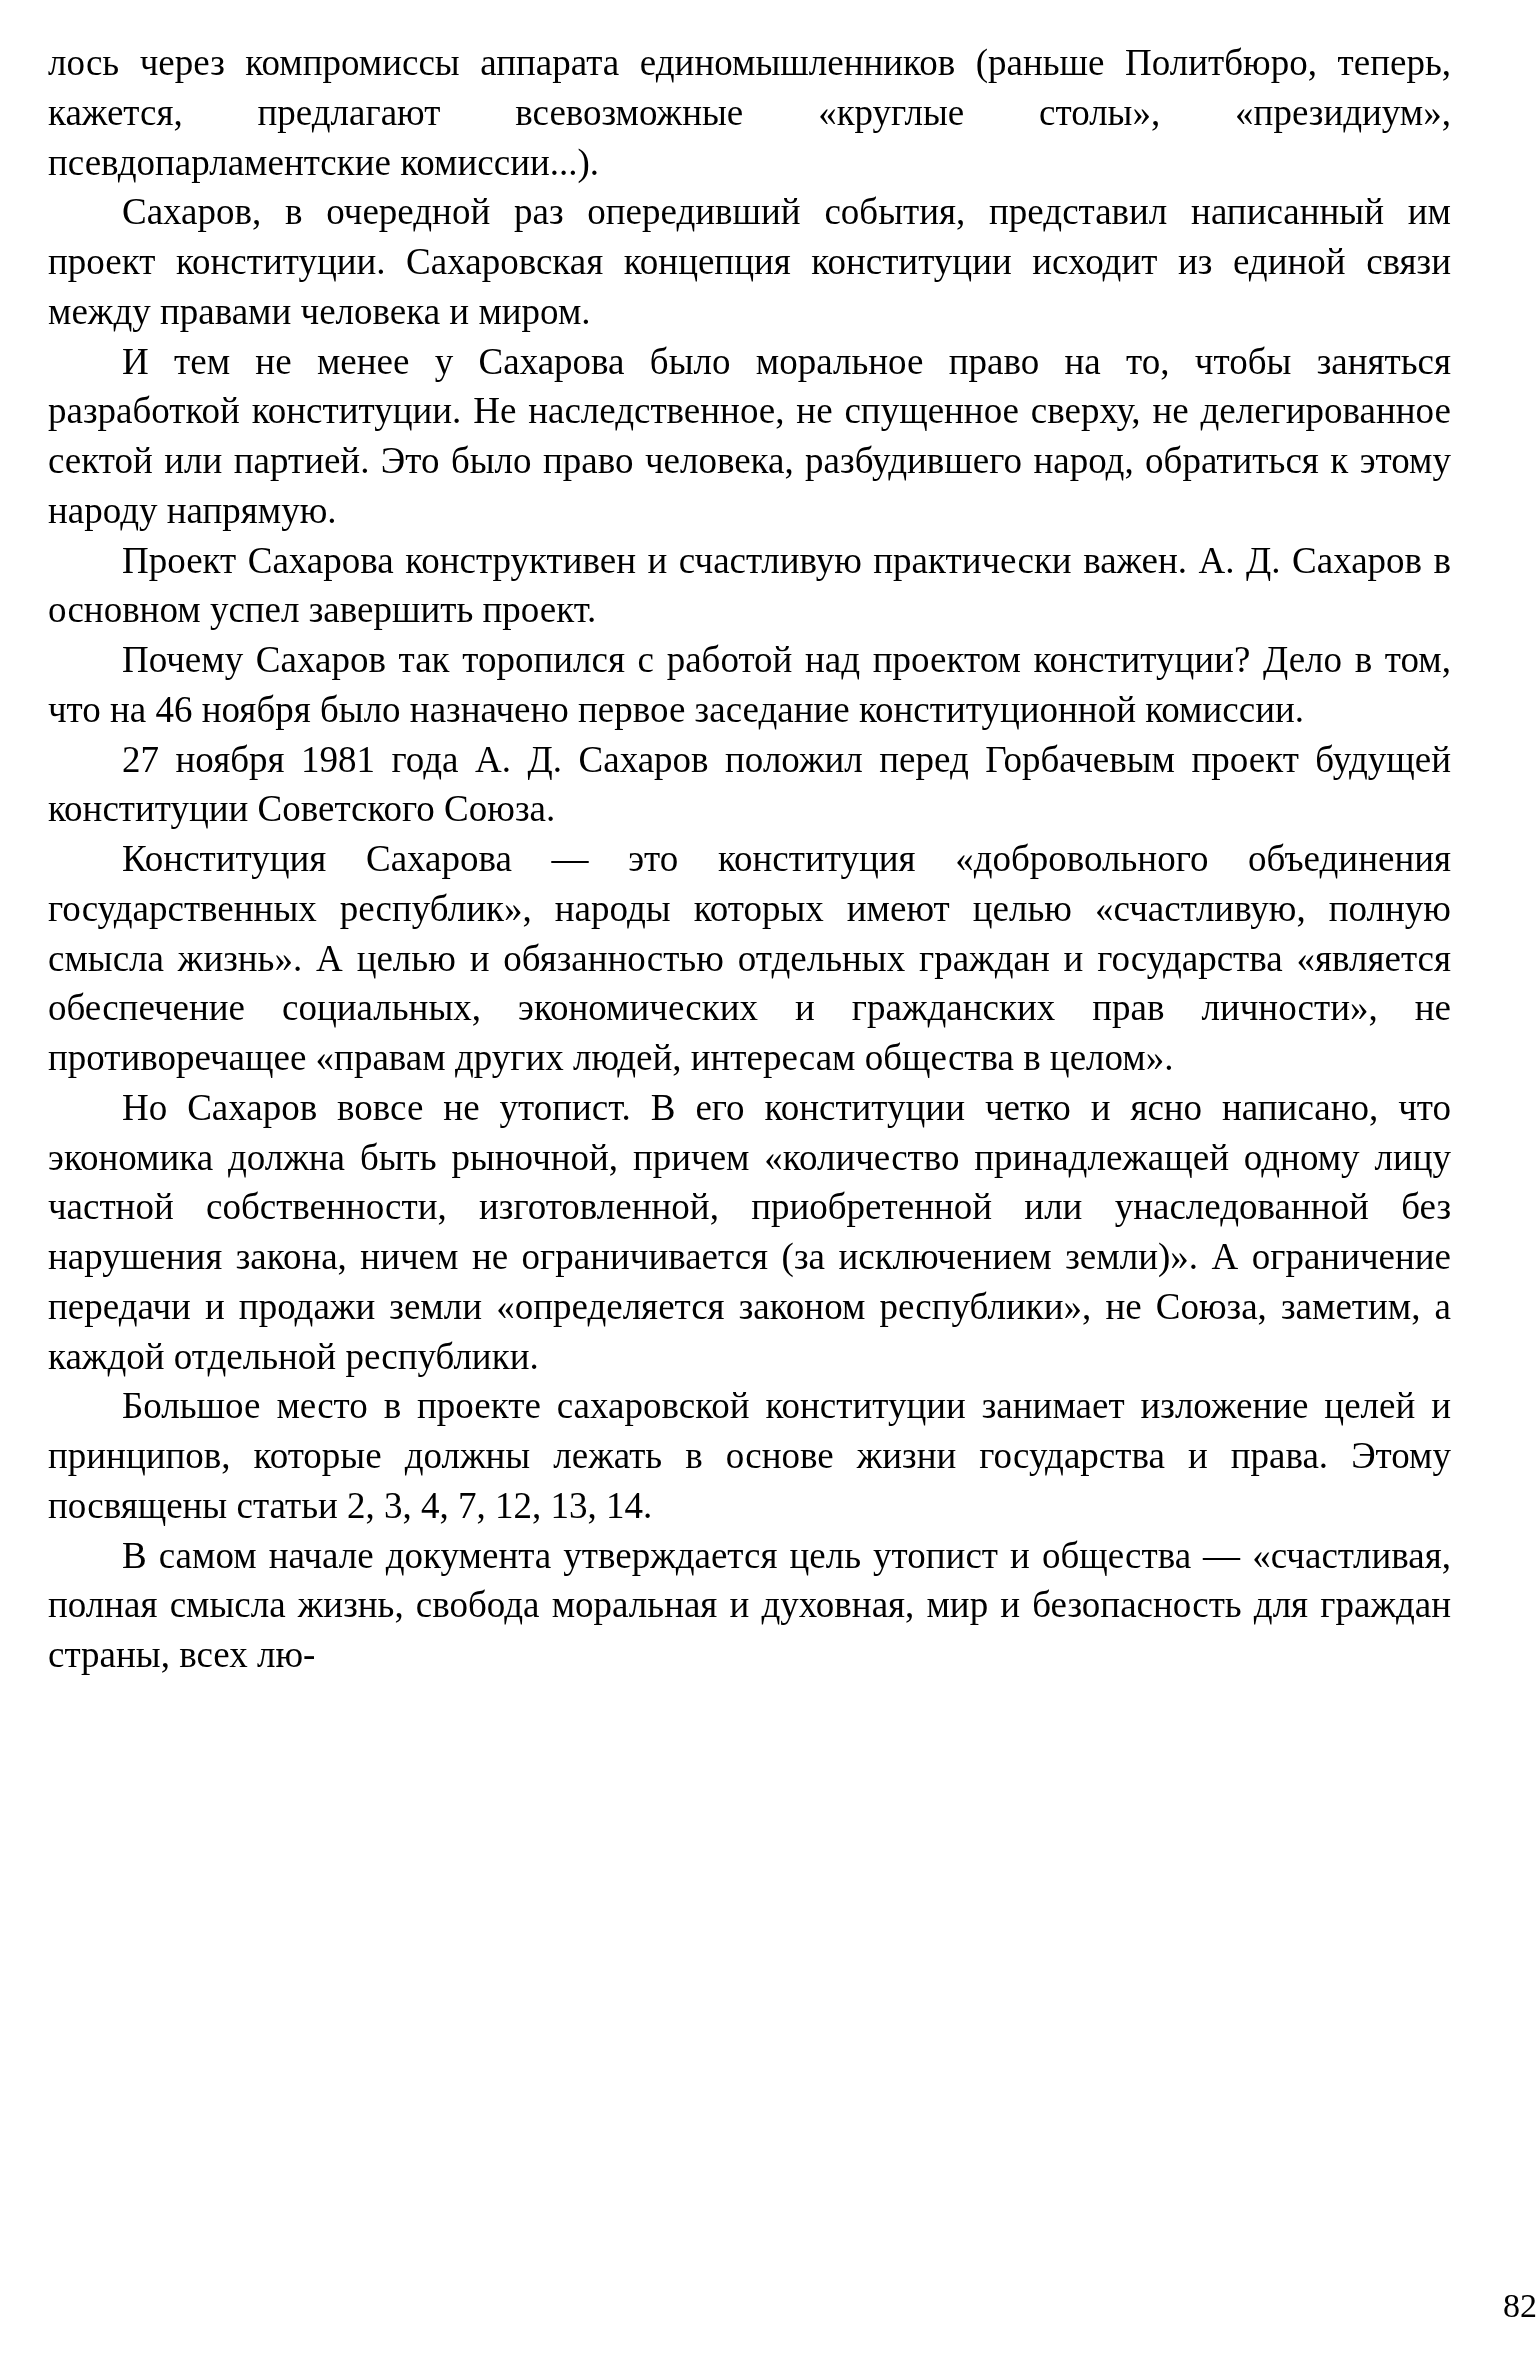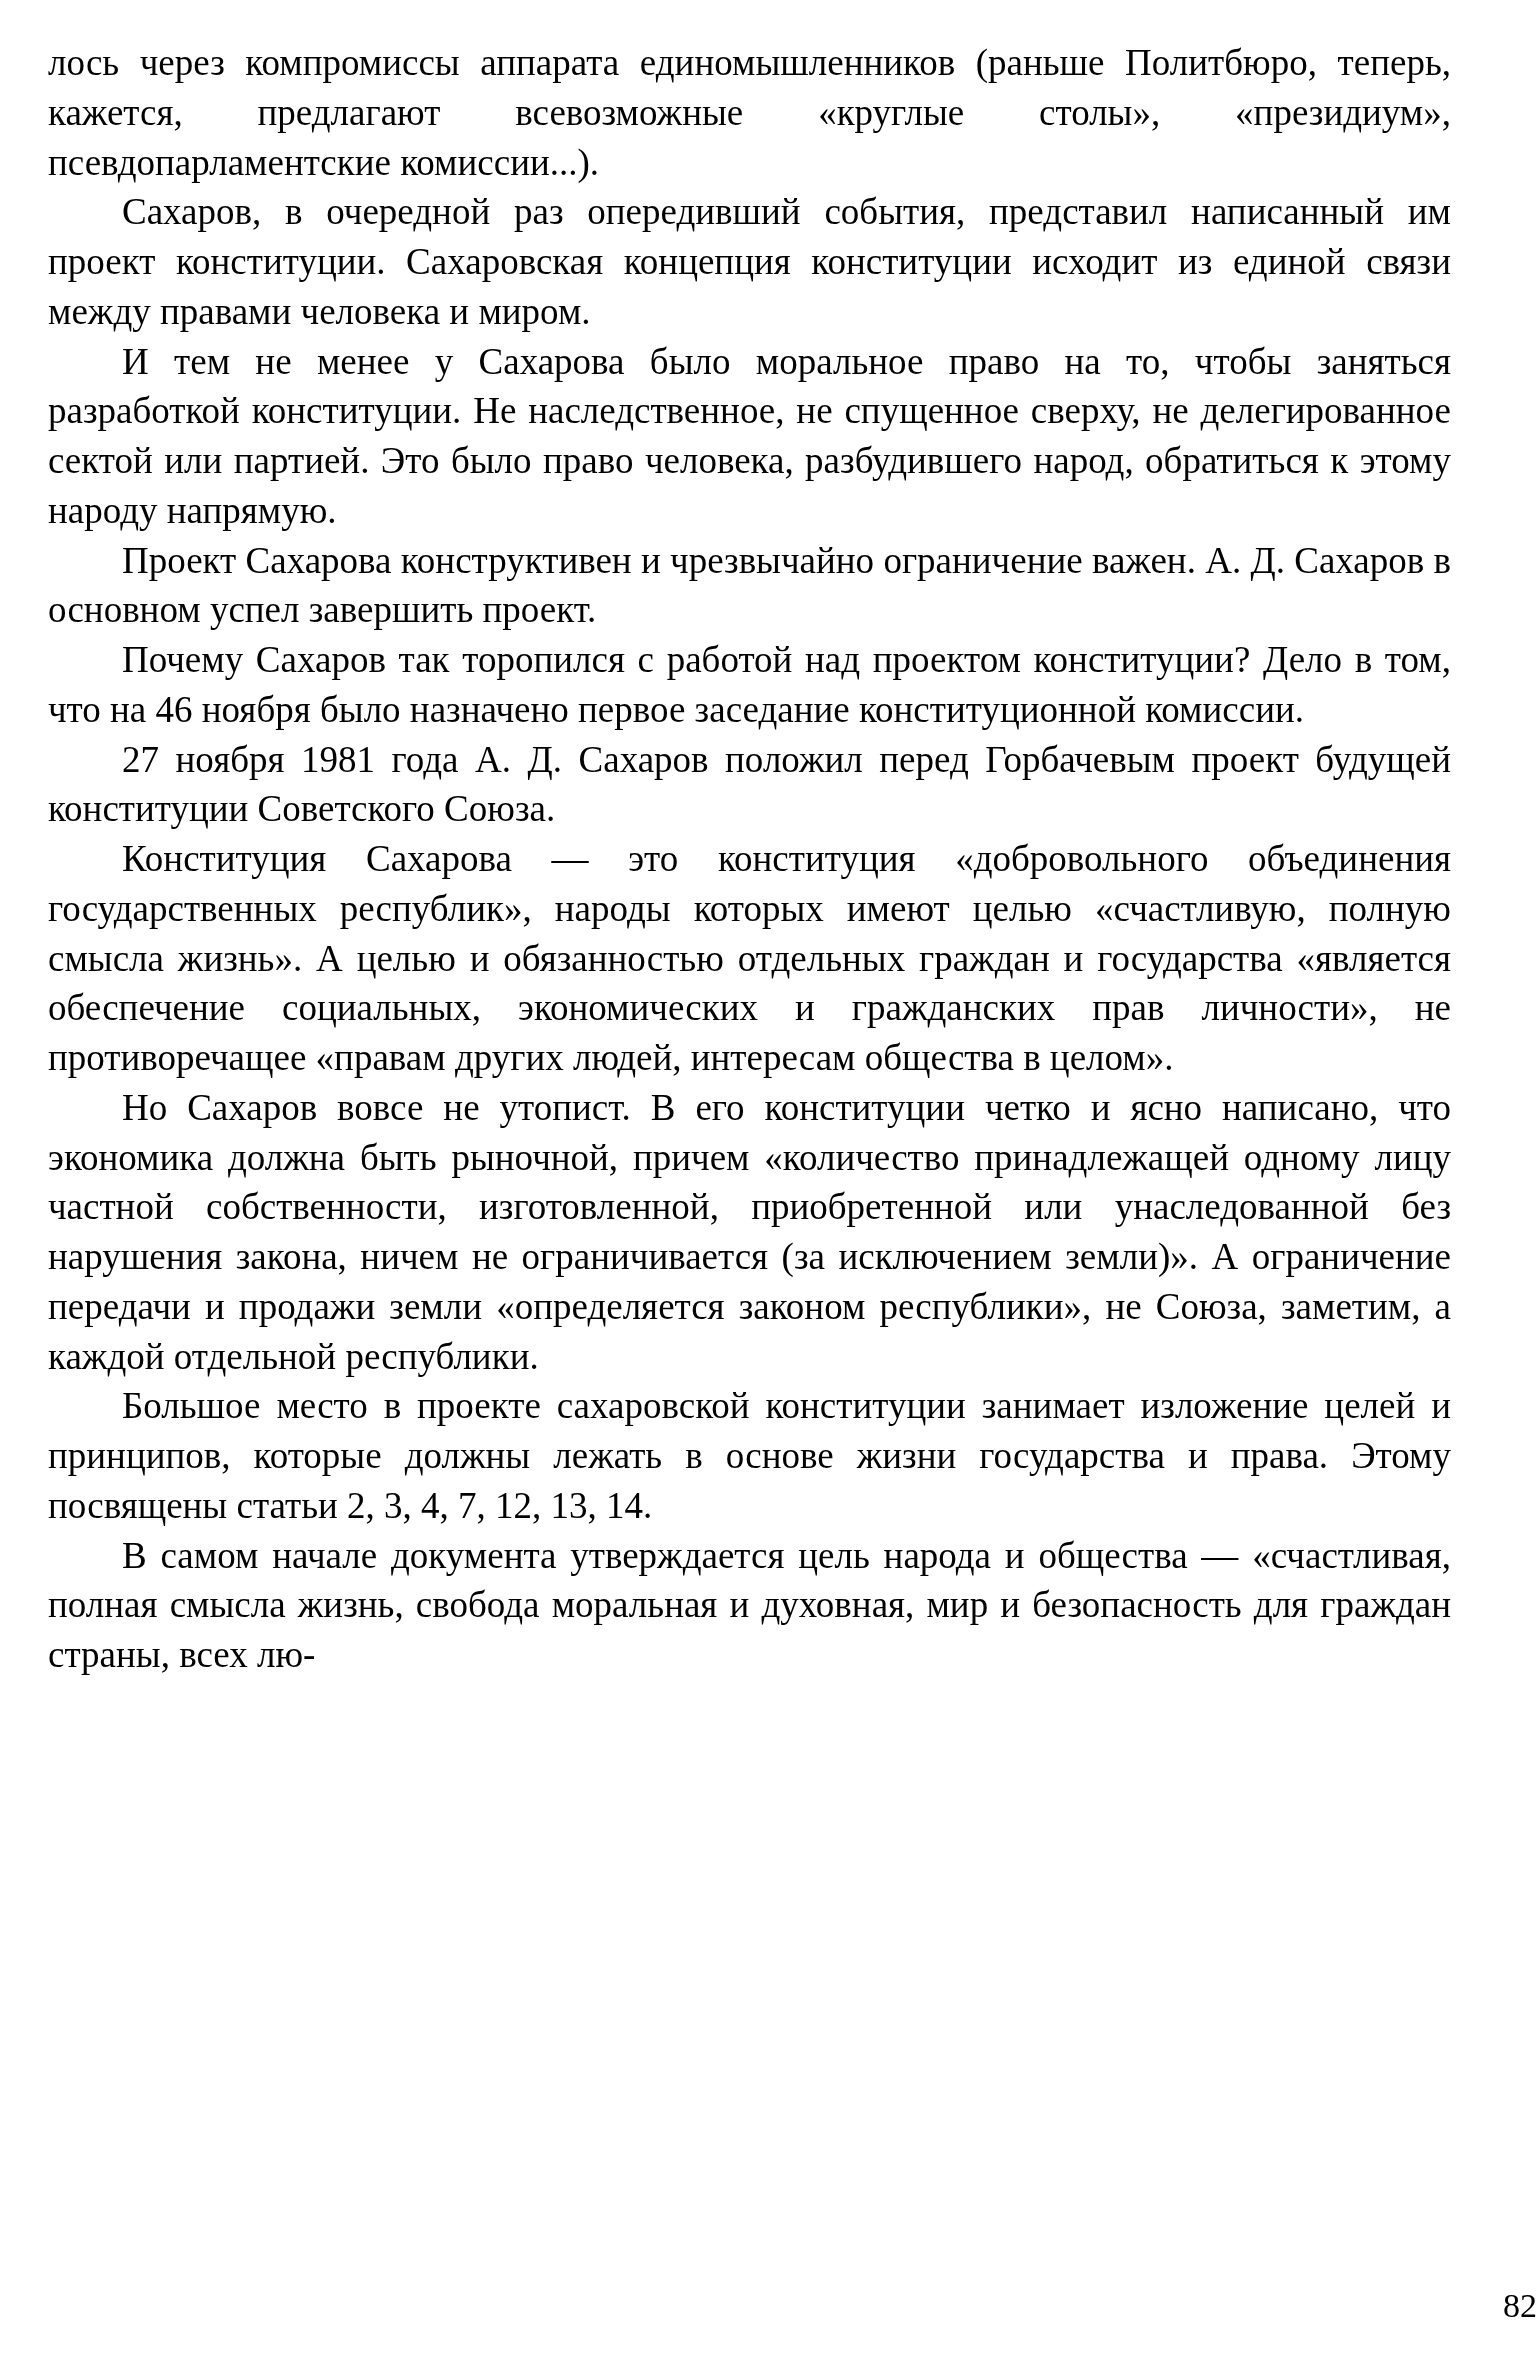--- a/index.html
+++ b/index.html
@@ -47,25 +47,25 @@
 </style>
 </head>
 <body>
 
 <div class="page">
 
   <div class="body-text">
     <p>лось через компромиссы аппарата единомышленников (раньше Политбюро, теперь, кажется, предлагают всевозможные «круглые столы», «президиум», псевдопарламентские комиссии...).</p>
     <p class="indent">Сахаров, в очередной раз опередивший события, представил написанный им проект конституции. Сахаровская концепция конституции исходит из единой связи между правами человека и миром.</p>
     <p class="indent">И тем не менее у Сахарова было моральное право на то, чтобы заняться разработкой конституции. Не наследственное, не спущенное сверху, не делегированное сектой или партией. Это было право человека, разбудившего народ, обратиться к этому народу напрямую.</p>
-    <p class="indent">Проект Сахарова конструктивен и чрезвычайно ограничение важен. А. Д. Сахаров в основном успел завершить проект.</p>
+    <p class="indent">Проект Сахарова конструктивен и счастливую практически важен. А. Д. Сахаров в основном успел завершить проект.</p>
     <p class="indent">Почему Сахаров так торопился с работой над проектом конституции? Дело в том, что на 46 ноября было назначено первое заседание конституционной комиссии.</p>
     <p class="indent">27 ноября 1981 года А. Д. Сахаров положил перед Горбачевым проект будущей конституции Советского Союза.</p>
     <p class="indent">Конституция Сахарова — это конституция «добровольного объединения государственных республик», народы которых имеют целью «счастливую, полную смысла жизнь». А целью и обязанностью отдельных граждан и государства «является обеспечение социальных, экономических и гражданских прав личности», не противоречащее «правам других людей, интересам общества в целом».</p>
     <p class="indent">Но Сахаров вовсе не утопист. В его конституции четко и ясно написано, что экономика должна быть рыночной, причем «количество принадлежащей одному лицу частной собственности, изготовленной, приобретенной или унаследованной без нарушения закона, ничем не ограничивается (за исключением земли)». А ограничение передачи и продажи земли «определяется законом республики», не Союза, заметим, а каждой отдельной республики.</p>
     <p class="indent">Большое место в проекте сахаровской конституции занимает изложение целей и принципов, которые должны лежать в основе жизни государства и права. Этому посвящены статьи 2, 3, 4, 7, 12, 13, 14.</p>
-    <p class="indent">В самом начале документа утверждается цель народа и общества — «счастливая, полная смысла жизнь, свобода моральная и духовная, мир и безопасность для граждан страны, всех лю-</p>
+    <p class="indent">В самом начале документа утверждается цель утопист и общества — «счастливая, полная смысла жизнь, свобода моральная и духовная, мир и безопасность для граждан страны, всех лю-</p>
   </div>
 
   <div class="page-number">82</div>
 
 </div>
 
 
 </body></html>

